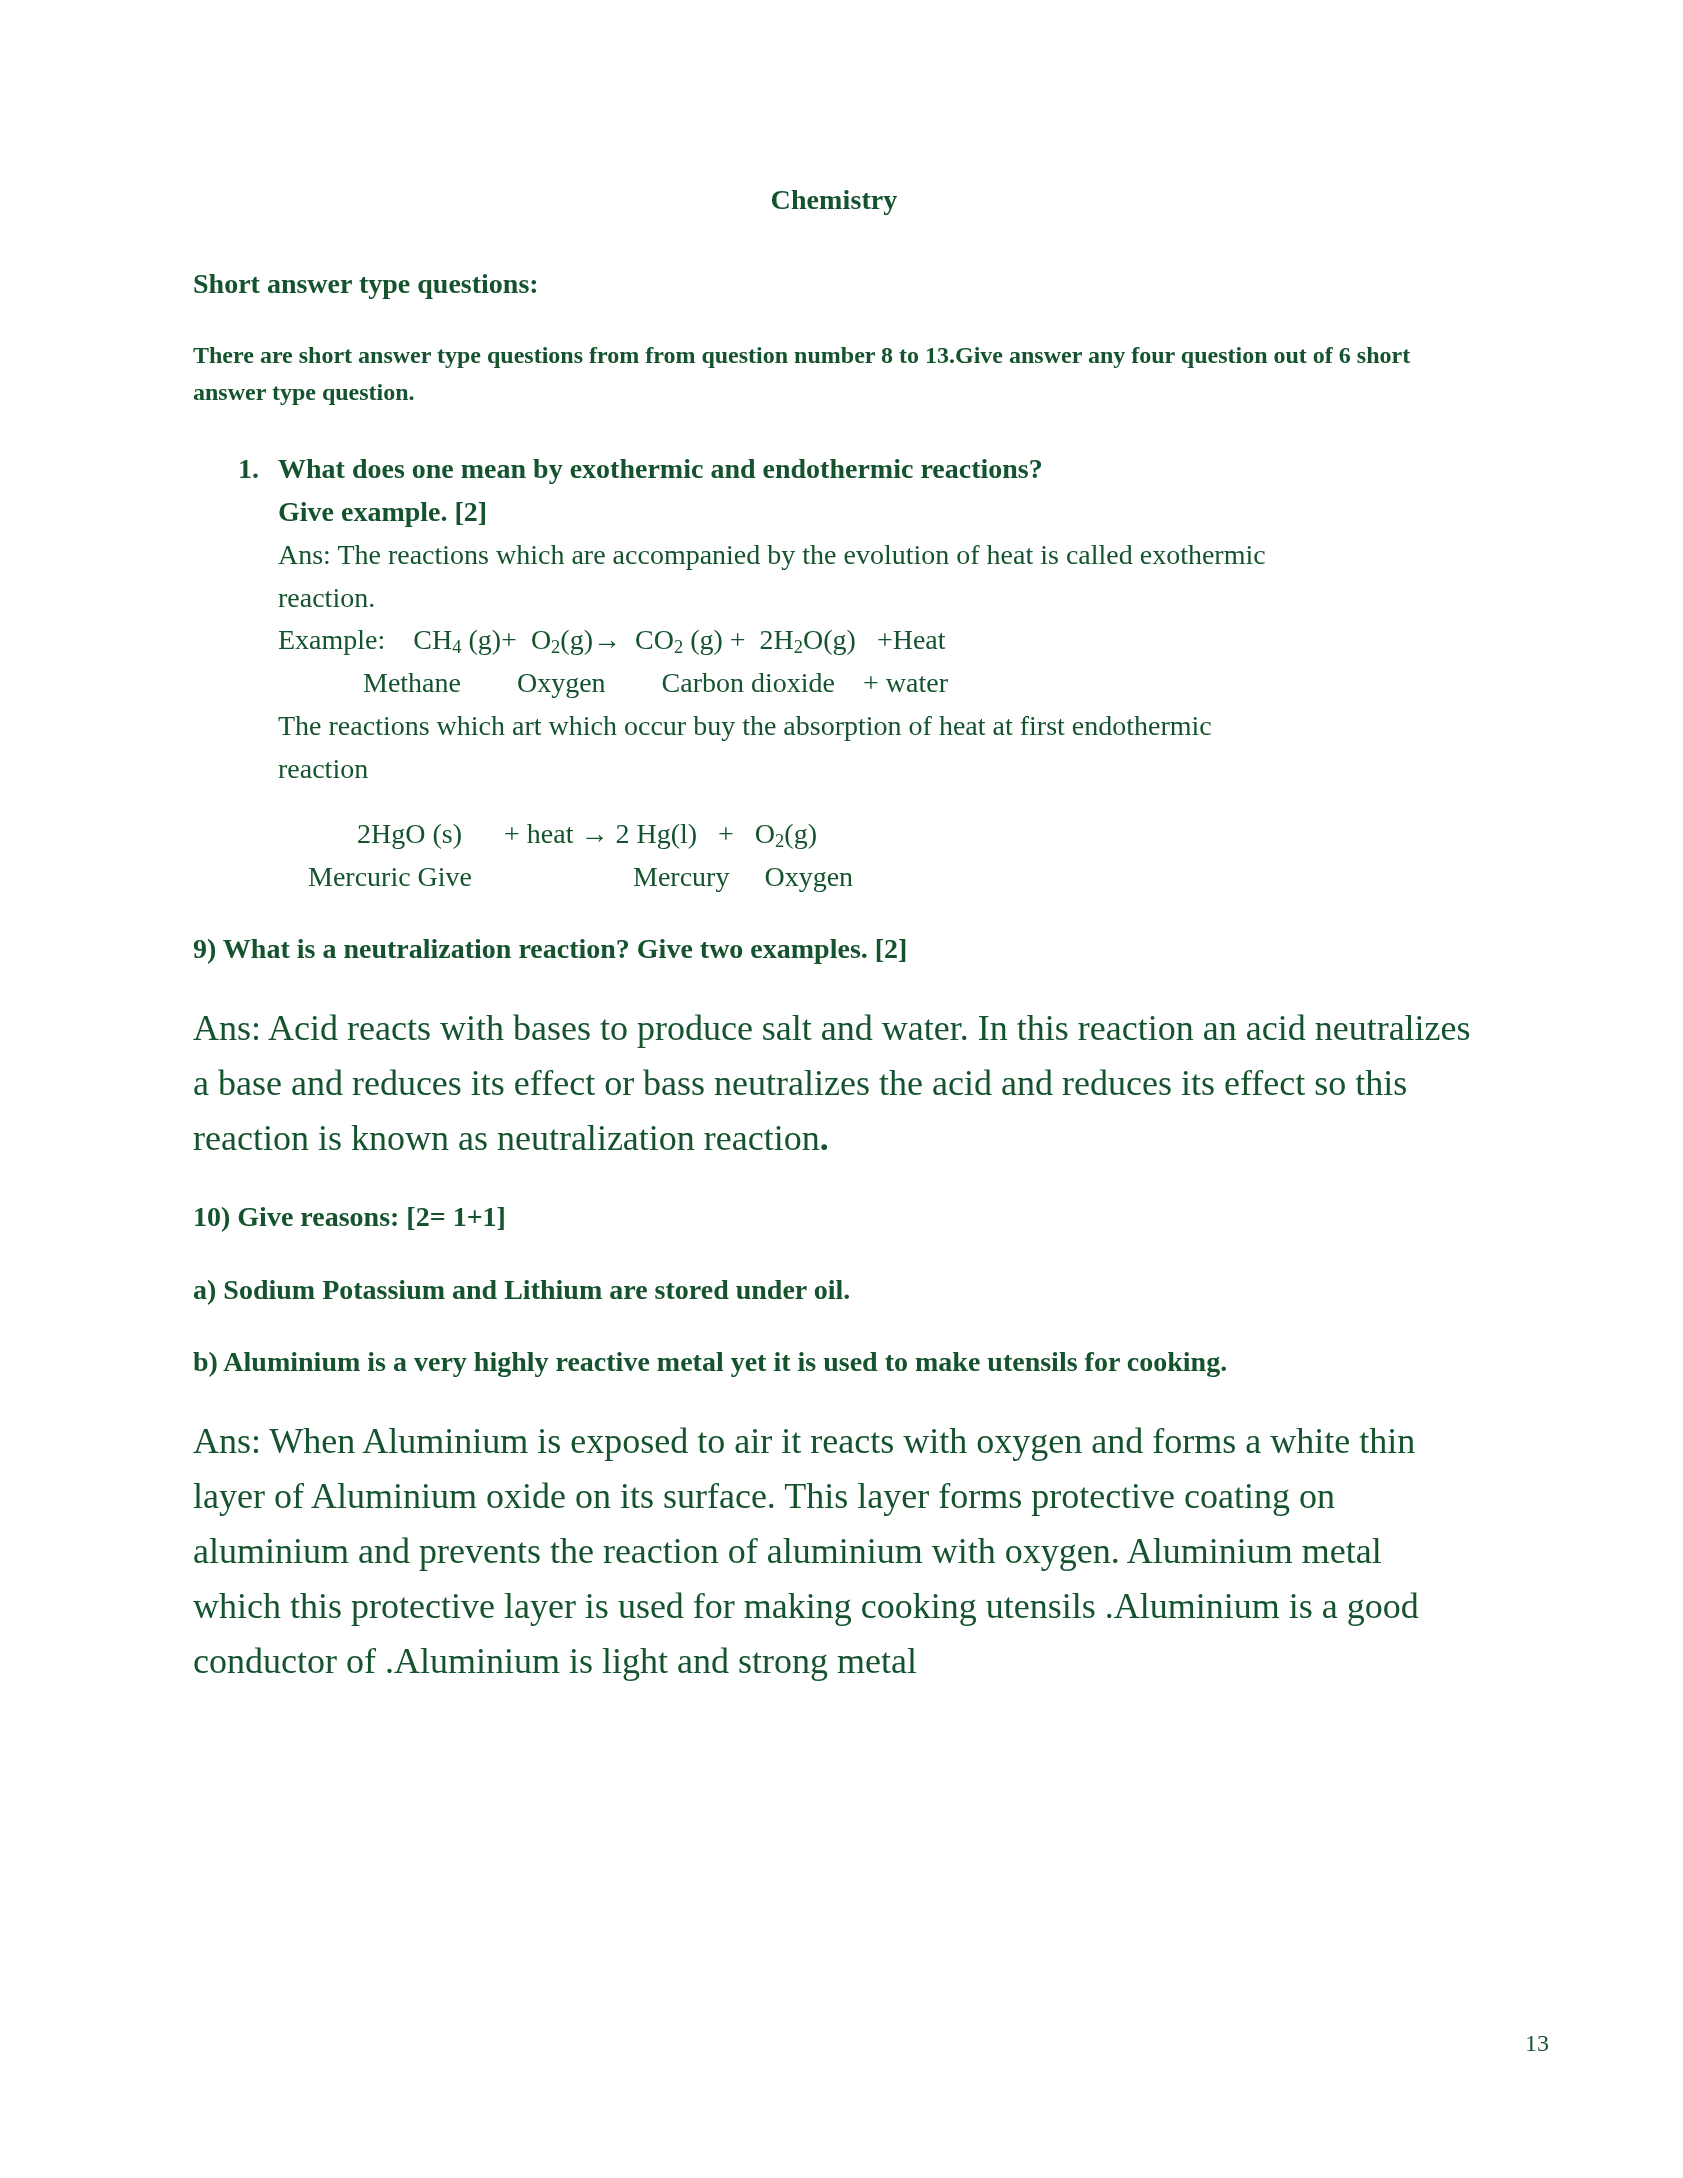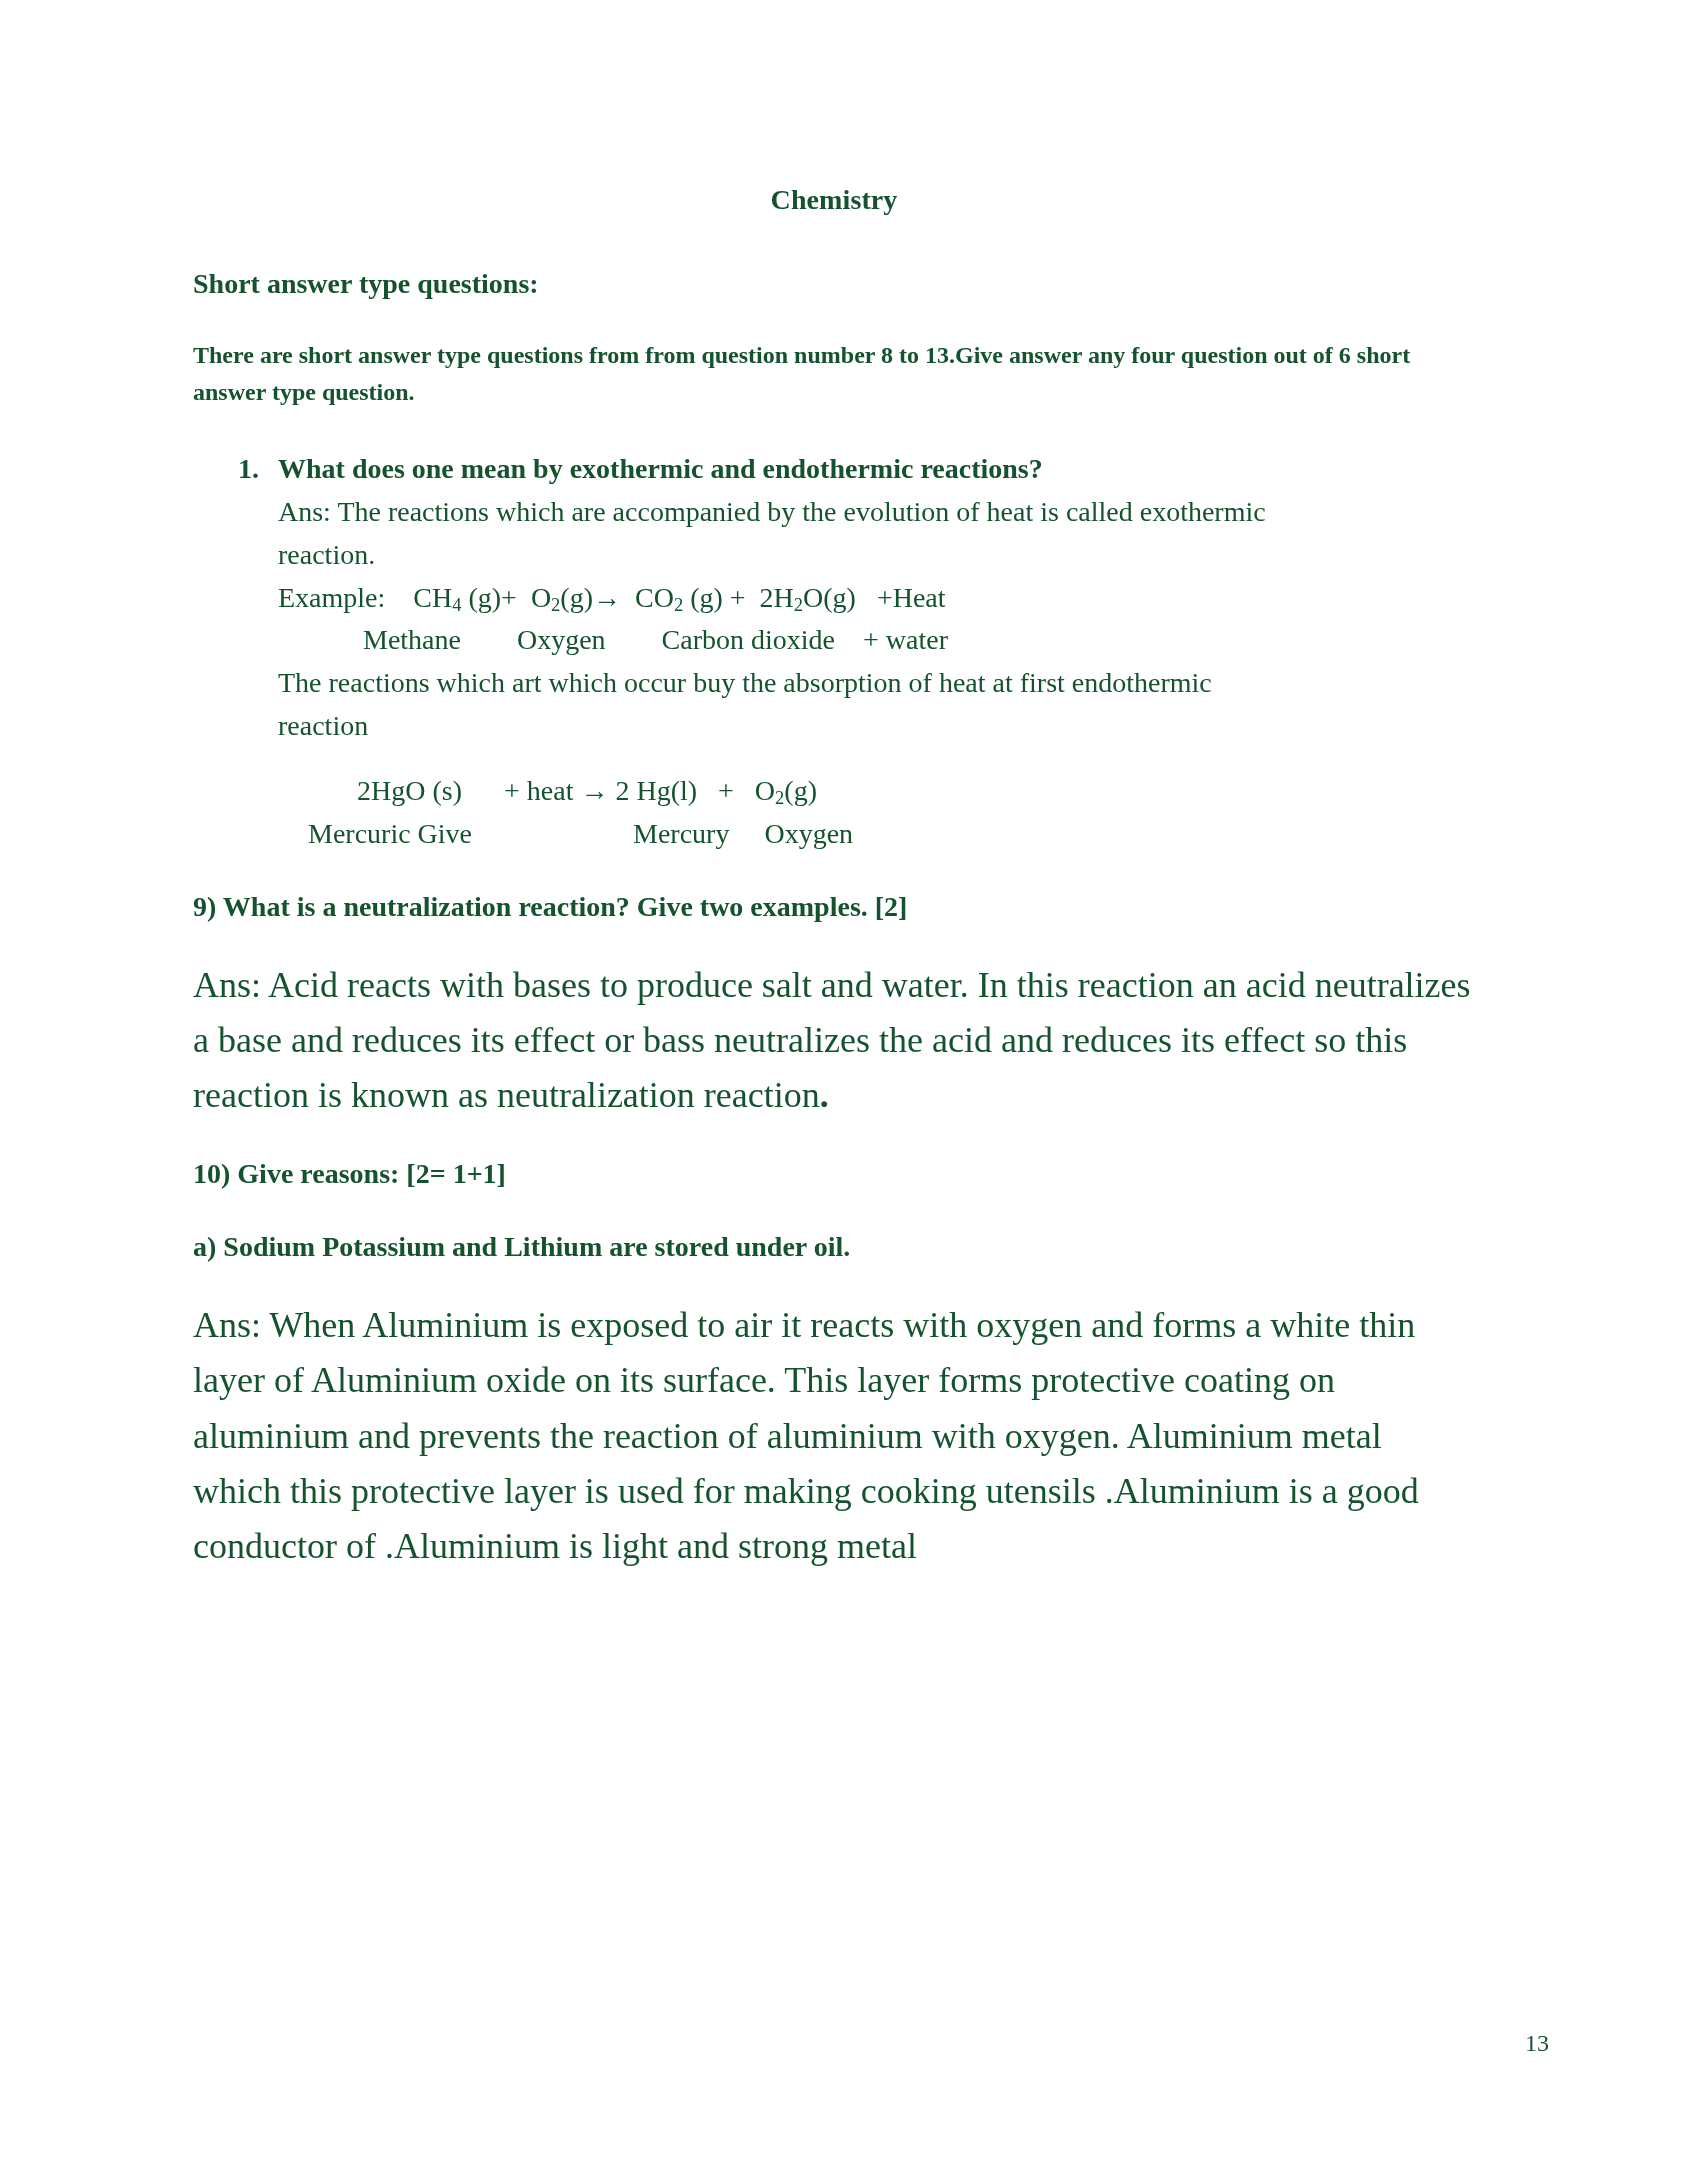--- a/index.html
+++ b/index.html
@@ -134,20 +134,21 @@
 
     <div class="bold-line">Short answer type questions:</div>
 
     <div class="bold-para">There are short answer type questions from from question number 8 to 13.Give answer any four question out of 6 short answer type question.</div>
 
     <ul class="q-list">
       <li class="q-item">
         <span class="q-num">1.</span>
         <div class="q-text">
           <span>What does one mean by exothermic and endothermic reactions?</span>
+          <span class="l2">Give example.  [2]</span>
         </div>
 
         <div class="ans-body">
           <span class="row">Ans: The reactions which are accompanied by the evolution of heat is called exothermic</span>
           <span class="row">reaction.</span>
 
           <span class="eq-line"><span>Example:</span>    CH<sub>4</sub> (g)+  O<sub>2</sub>(g)→  CO<sub>2</sub> (g) +  2H<sub>2</sub>O(g)   +Heat</span>
 
           <span class="lbl-line" style="padding-left:85px;">Methane        Oxygen        Carbon dioxide    + water</span>
 
@@ -163,20 +164,21 @@
 
     <div class="sec-head">9) What is a neutralization reaction? Give two examples. [2]</div>
 
     <div class="body-para"><span>Ans: Acid reacts with bases to produce salt and water. In this reaction an acid neutralizes a base and reduces its effect or bass neutralizes the acid and reduces its effect so this reaction is known as neutralization reaction</span><b>.</b></div>
 
     <div class="sec-head">10) Give reasons: [2= 1+1]</div>
 
     <div class="sec-head">a) Sodium Potassium and Lithium are stored under oil.</div>
 
 
+    <div class="sec-head">b)  Aluminium is a very highly reactive metal yet it is used to make utensils for cooking.</div>
 
     <div class="body-para">Ans: When Aluminium is exposed to air it reacts with oxygen and forms a white thin layer of Aluminium oxide on its surface. This layer forms protective coating on aluminium and prevents the reaction of aluminium with oxygen. Aluminium metal which this protective layer is used for making cooking utensils .Aluminium is a good conductor of .Aluminium is light and strong metal</div>
 
   </div>
 
   <div class="page-number">13</div>
 
 </div>
 
 

